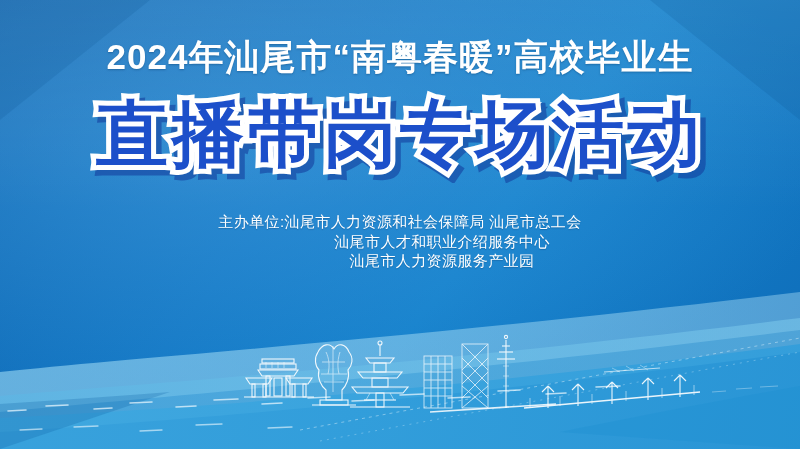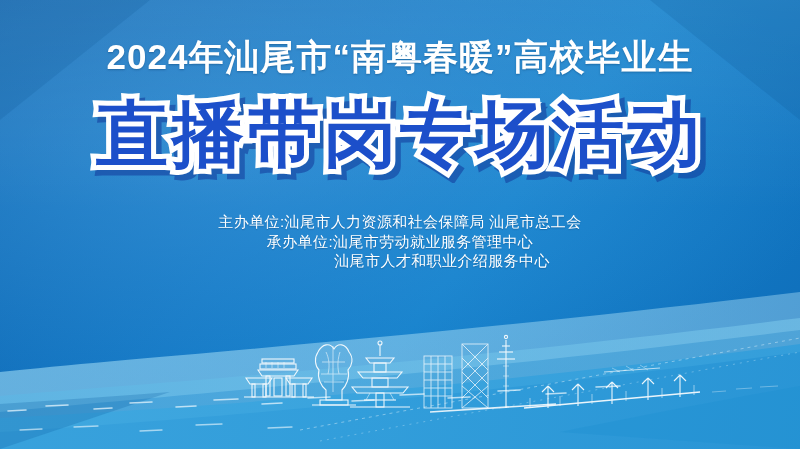--- a/index.html
+++ b/index.html
@@ -267,18 +267,18 @@
     <div class="maintitle-wrap">
       <span class="maintitle">
         <span class="lyr sh">直播带岗专场活动</span>
         <span class="lyr ol">直播带岗专场活动</span>
         <span class="fl">直播带岗专场活动</span>
       </span>
     </div>
 
     <div class="orgblock">
       <div class="orgline">主办单位:汕尾市人力资源和社会保障局  汕尾市总工会</div>
-      <div class="orgline">承办单位:汕尾市劳动就业服务管理中心</div>
       <div class="orgline indent">汕尾市人才和职业介绍服务中心</div>
+      <div class="orgline indent">汕尾市人力资源服务产业园</div>
     </div>
 
   </div>
 </div>
 
 </body></html>

